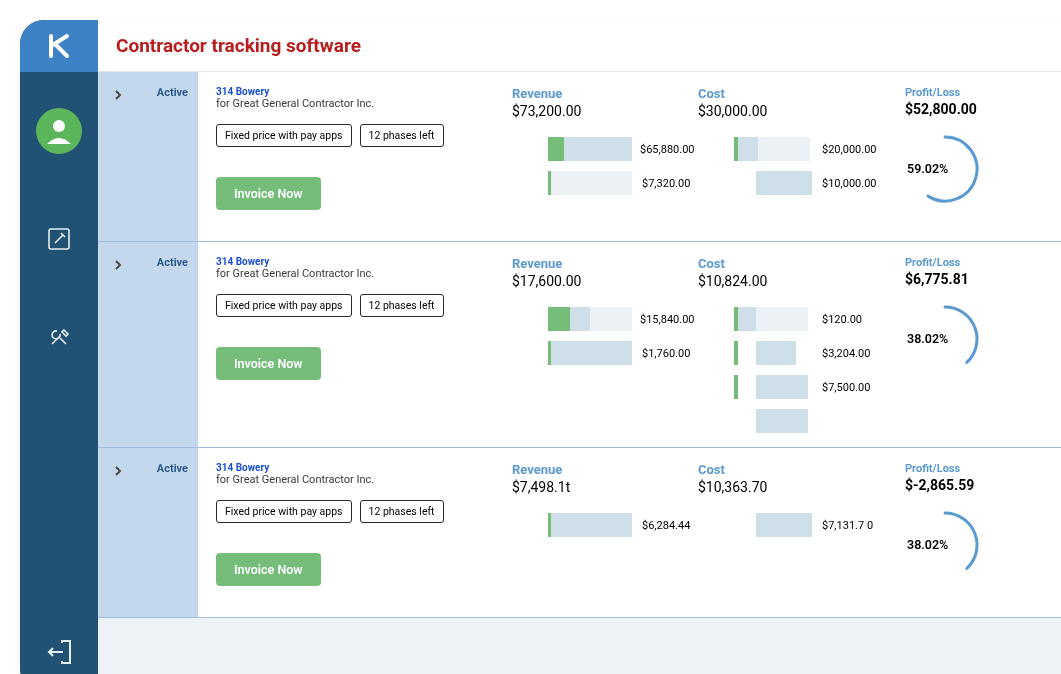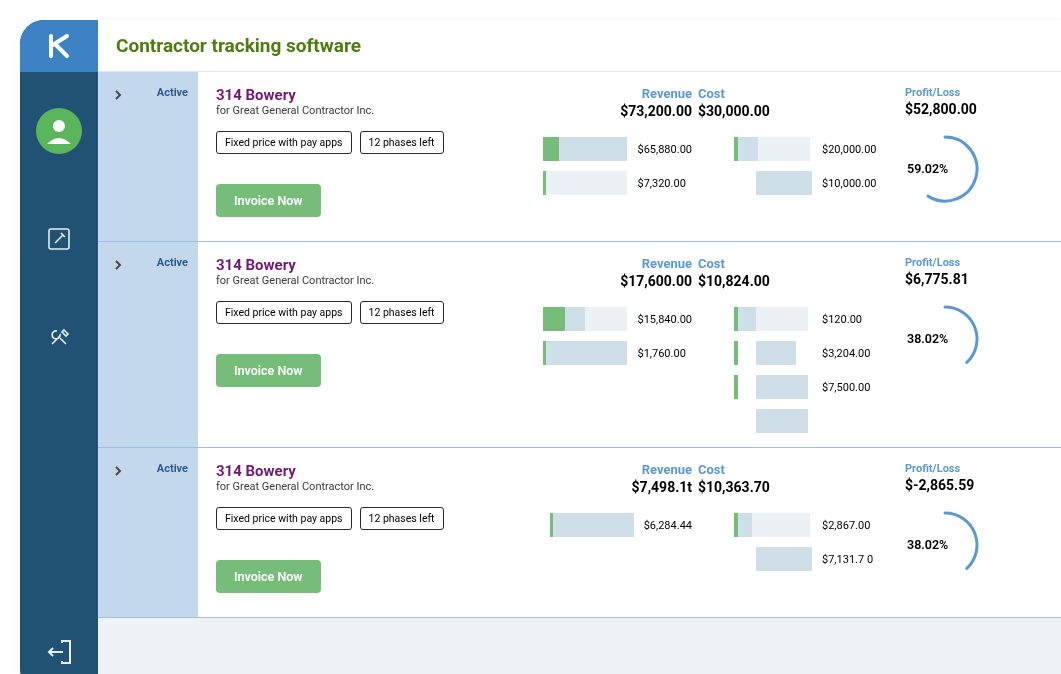--- a/index.html
+++ b/index.html
@@ -11,42 +11,42 @@
 .avatar-circle { width: 46px; height: 46px; border-radius: 50%; background: #5bb55b; display:flex; align-items:center; justify-content:center; margin-top: 36px; }
 .avatar-circle .inner { width: 34px; height: 34px; }
 .side-icon { width: 26px; height: 26px; margin-top: 72px; display:flex; align-items:center; justify-content:center; }
 .side-icon svg { width: 26px; height: 26px; stroke: #e7eef0; fill: none; stroke-width: 1.6; }
 .side-spacer { flex: 1; }
 .logout-icon { width: 28px; height: 28px; margin-bottom: 28px; display:flex; align-items:center; justify-content:center;}
 .logout-icon svg { stroke: #e7eef0; fill:none; stroke-width: 2; }
 
 .main { flex:1; display:flex; flex-direction:column; }
 .header { height: 52px; background: #fff; border-bottom: 1px solid #e1e6ea; display:flex; align-items:center; padding: 0 18px; }
-.header-title { font-size: 19px; font-weight: 700; color: #4d7c0f; }
+.header-title { font-size: 19px; font-weight: 700; color: #b91c1c; }
 
 .rows { flex:1; overflow:hidden; }
 .project-row { display:flex; background:#fff; border-bottom:1px solid #9fbee0; min-height: 170px; }
 .left-strip { width: 100px; background:#c3d8ed; display:flex; align-items:flex-start; justify-content:space-between; padding: 14px 10px 0 10px; border-left: 1px solid #d0dce6; }
 .chevron-circle { width: 18px; height: 18px; display:flex; align-items:center; justify-content:center; }
 .chevron-circle svg { width: 10px; height: 10px; stroke:#4a4a4a; fill:none; stroke-width:2;}
 .status-badge { font-size: 11px; font-weight:700; color:#2d5a8e; }
 
 .content { flex:1; display:flex; padding: 14px 18px 14px 18px; gap: 6px; }
 .info-col { width: 290px; flex-shrink:0; }
-.project-name { font-size: 15px; font-weight:700; color:#701a75; }
+.project-name { font-size: 10px; font-weight:700; color:#1d4ed8; }
 .project-for { font-size: 11px; color:#3a3a3a; }
 .tags { display:flex; gap: 8px; margin-top: 14px; }
 .tag { border: 1px solid #2a2a2a; border-radius: 3px; padding: 4px 8px; font-size: 10.5px; color:#000; font-weight:400; background:#fff;}
 .invoice-btn { background:#75bd79; color:#fff; border:none; border-radius:4px; padding: 9px 18px; font-size: 12.5px; font-weight:600; margin-top: 30px; cursor:pointer; }
 
 .metric-col { display:flex; flex-direction:column; }
-.rev-col { width: 180px; flex-shrink:0;align-items:flex-end; }
+.rev-col { width: 180px; flex-shrink:0; }
 .cost-col { width: 185px; flex-shrink:0; }
 .metric-label { font-size: 13px; font-weight:700; color:#5a9ad1; }
-.metric-amount { font-size: 14px; font-weight:700; color:#000; margin-top: 2px; }
+.metric-amount { font-size: 14px; font-weight:400; color:#000; margin-top: 2px; }
 .bars { margin-top: 18px; display:flex; flex-direction:column; gap: 10px; }
 .bar-row { display:flex; align-items:center; gap: 8px; padding-left: 36px; }
 .bar-track { height: 24px; display:flex; align-items:stretch; }
 .bar-seg-green { background:#75bd79; }
 .bar-seg-fill { background:#cfdfe9; }
 .bar-seg-empty { background:#ebf1f5; }
 .bar-seg-line { width: 4px; background:#75bd79; }
 .bar-value { font-size: 11px; color:#000; }
 
 .profit-col { width: 130px; flex-shrink:0; margin-left: 16px; }
@@ -288,28 +288,20 @@
                   <div class="bar-value">$6,284.44</div>
                 </div>
               </div>
             </div>
             <div class="metric-col cost-col">
               <div class="metric-label">Cost</div>
               <div class="metric-amount">$10,363.70</div>
               <div class="bars">
                 <div class="bar-row">
                   <div class="bar-track" style="width: 80px;">
-                    <div class="bar-seg-green" style="width: 4px;"></div>
-                    <div class="bar-seg-fill" style="width: 14px;"></div>
-                    <div class="bar-seg-empty" style="width: 58px;"></div>
-                  </div>
-                  <div class="bar-value">$2,867.00</div>
-                </div>
-                <div class="bar-row">
-                  <div class="bar-track" style="width: 80px;">
                     <div class="bar-seg-line" style="visibility: hidden;"></div>
                     <div style="width: 18px;"></div>
                     <div class="bar-seg-fill" style="width: 56px;"></div>
                   </div>
                   <div class="bar-value">$7,131.7 0</div>
                 </div>
               </div>
             </div>
             <div class="profit-col">
               <div class="profit-label">Profit/Loss</div>

